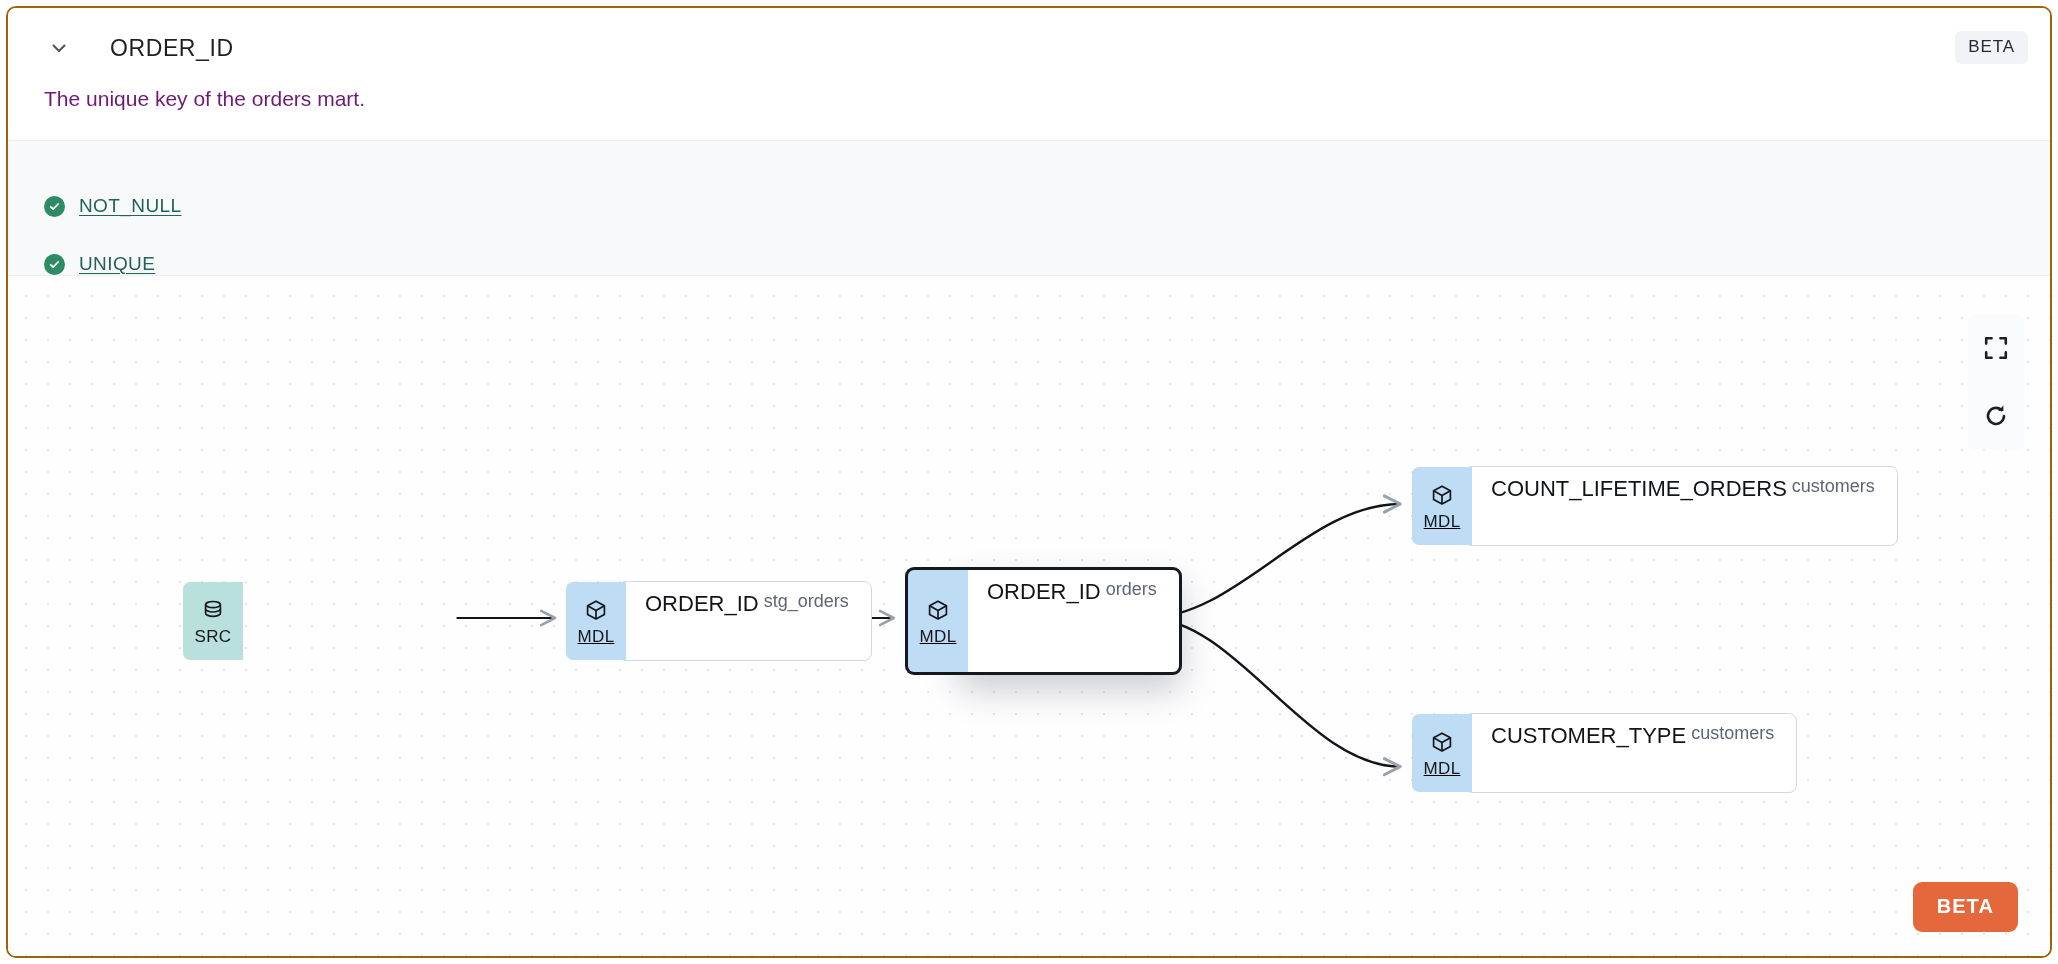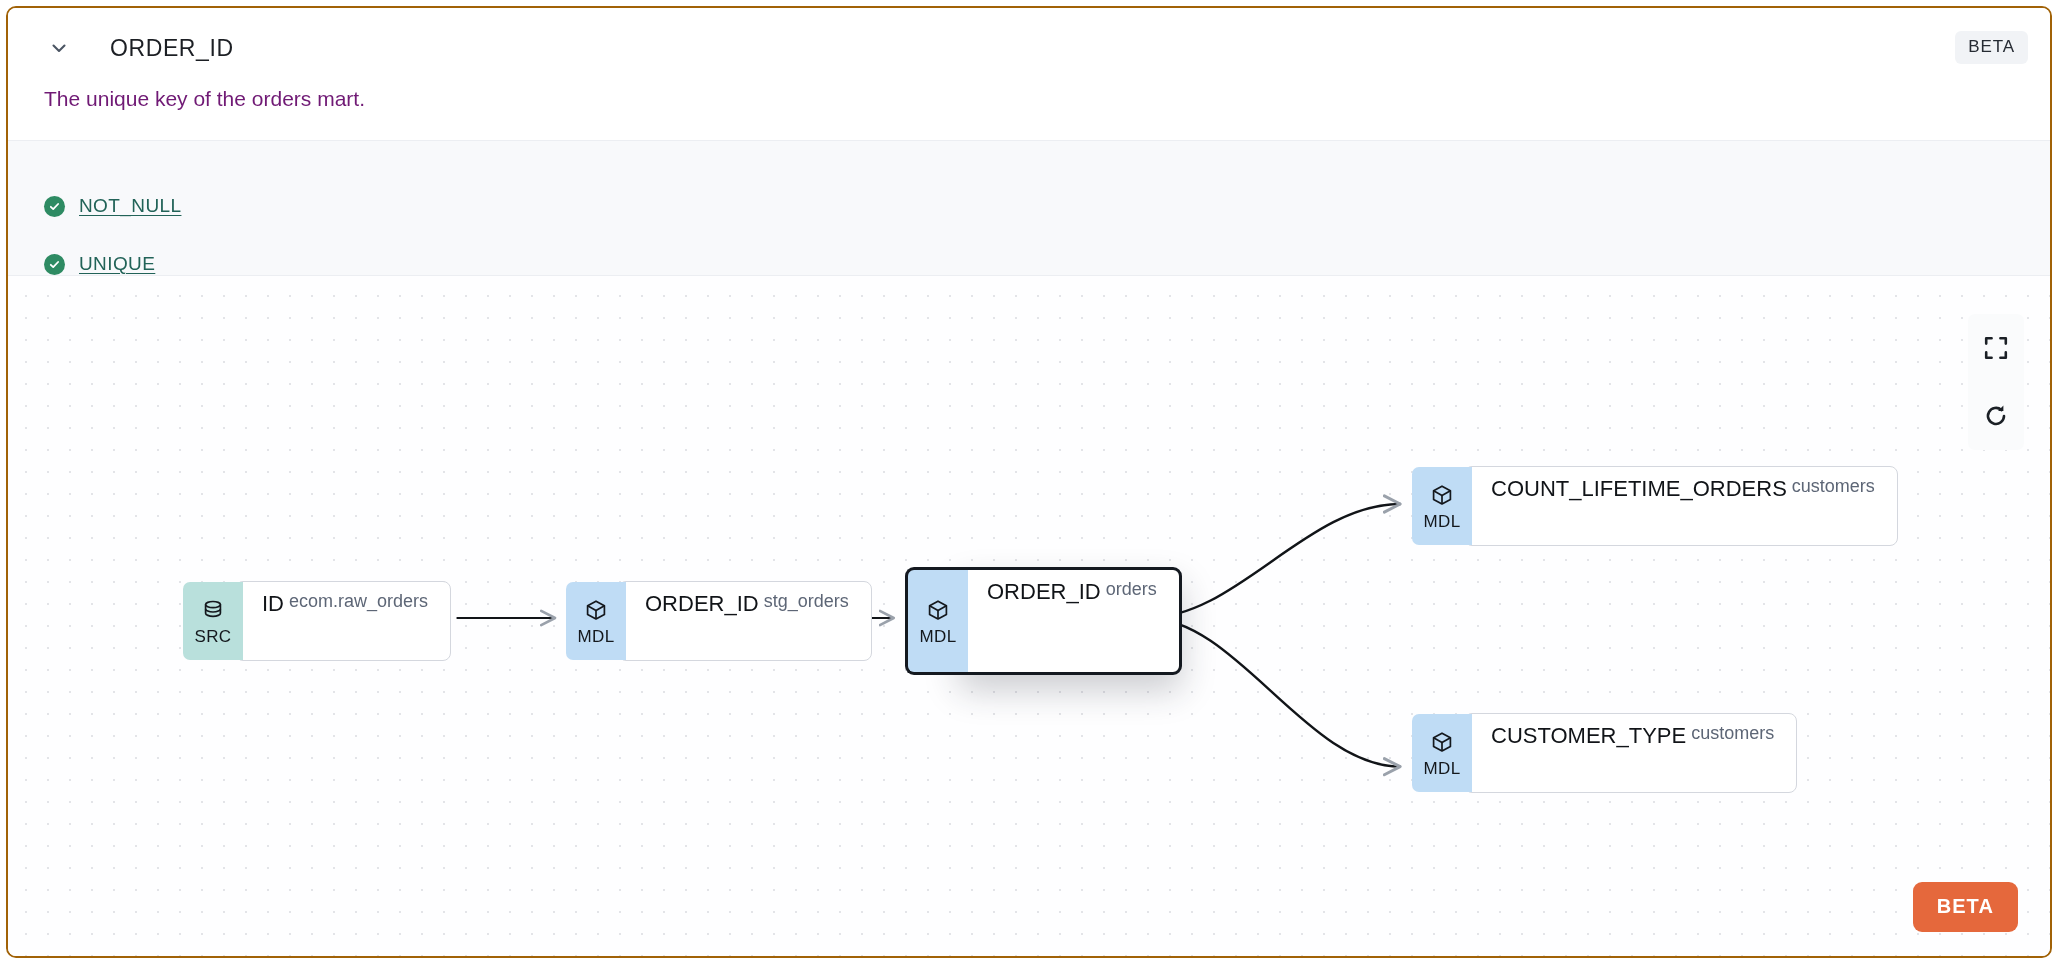--- a/index.html
+++ b/index.html
@@ -153,21 +153,21 @@
     flex-direction: column;
     align-items: center;
     justify-content: center;
     gap: 1px;
     position: relative;
     z-index: 1;
     align-self: center;
     height: 78px;
   }
   .node-badge.src { background: #b9e0dc; }
-  .node-badge.mdl { background: #bfdcf5; }
+  .node-badge.mdl { background: #bfdcf5; text-decoration: underline; }
   .node-badge svg { display: block; }
   .badge-text {
     font-size: 17px;
     color: #14181d;
     letter-spacing: 0.3px;
     line-height: 1;
     margin-top: 3px;
   }
 
   .node-body {
@@ -312,24 +312,20 @@
 
     <div class="node" style="left:175px; top:305px;">
       <div class="node-badge src">
         <svg width="26" height="26" viewBox="0 0 26 26">
           <ellipse cx="13" cy="6.6" rx="7.4" ry="3.1" fill="none" stroke="#14181d" stroke-width="1.7"></ellipse>
           <path d="M5.6,6.6 v4.3 c0,1.7 3.3,3.1 7.4,3.1 s7.4,-1.4 7.4,-3.1 V6.6" fill="none" stroke="#14181d" stroke-width="1.7"></path>
           <path d="M5.6,10.9 v4.3 c0,1.7 3.3,3.1 7.4,3.1 s7.4,-1.4 7.4,-3.1 v-4.3" fill="none" stroke="#14181d" stroke-width="1.7"></path>
         </svg>
         <span class="badge-text">SRC</span>
       </div>
-      <div class="node-body">
-        <div class="node-name">ID</div>
-        <div class="node-sub">ecom.raw_orders</div>
-      </div>
     </div>
 
     <div class="node" style="left:558px; top:305px;">
       <div class="node-badge mdl">
         <svg width="26" height="26" viewBox="0 0 26 26">
           <path d="M13,3.2 L21.4,7.8 L21.4,16.4 L13,21.0 L4.6,16.4 L4.6,7.8 Z" fill="none" stroke="#14181d" stroke-width="1.7" stroke-linejoin="round"></path>
           <path d="M4.6,7.8 L13,12.4 L21.4,7.8" fill="none" stroke="#14181d" stroke-width="1.7" stroke-linejoin="round"></path>
           <path d="M13,12.4 L13,21.0" fill="none" stroke="#14181d" stroke-width="1.7"></path>
         </svg>
         <span class="badge-text">MDL</span>

